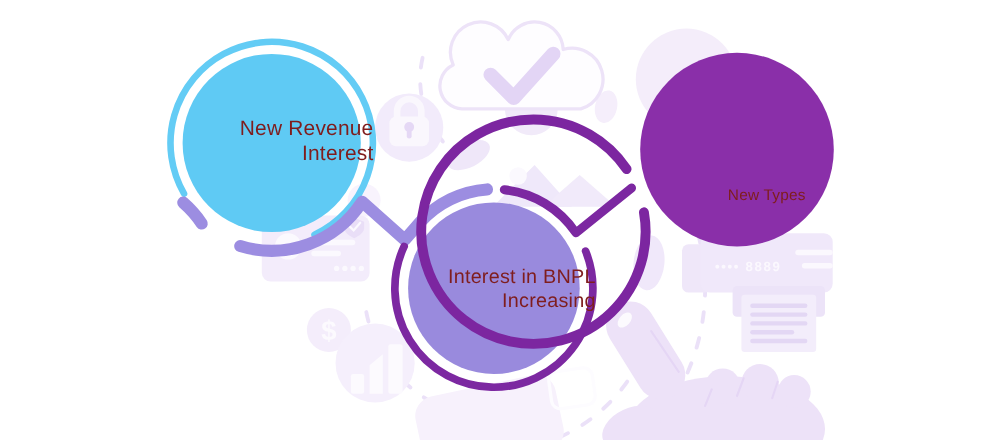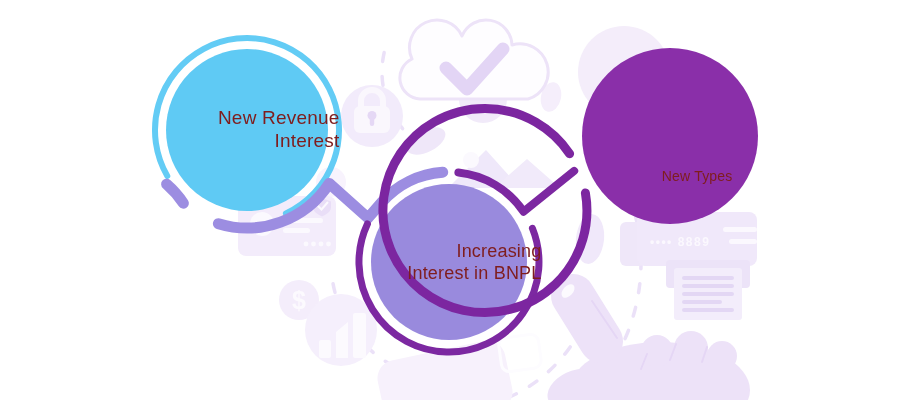--- a/index.html
+++ b/index.html
@@ -144,18 +144,18 @@
 
     <path stroke-width="9" d="M569.6,153.7 A102,102 0 1 0 585.4,193" stroke="#7C26A0"></path>
   </g>
 </svg>
 
 <div class="label" id="label-left">
   <span>New Revenue</span>
   <span>Interest</span>
 </div>
 <div class="label" id="label-mid">
+  <span>Interest in BNPL</span>
   <span>Increasing</span>
-  <span>Interest in BNPL</span>
 </div>
 <div class="label" id="label-right">
   <span>New Types</span>
 </div>
 
 </body></html>

